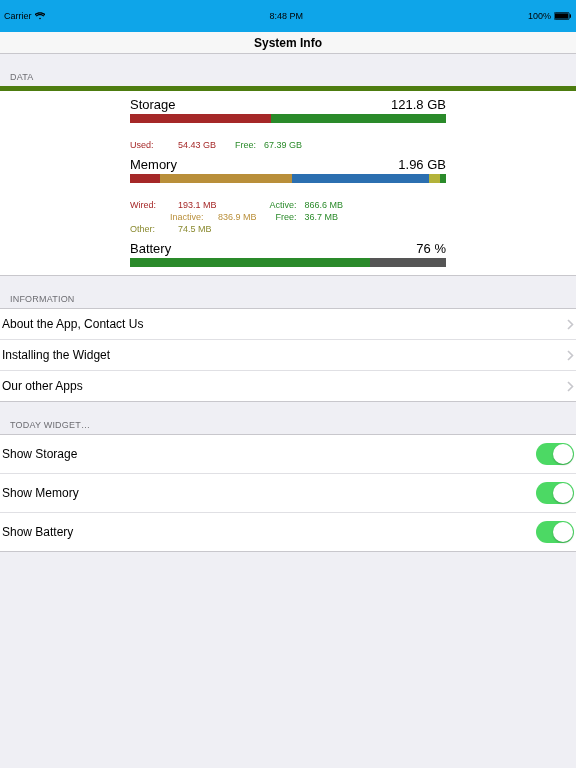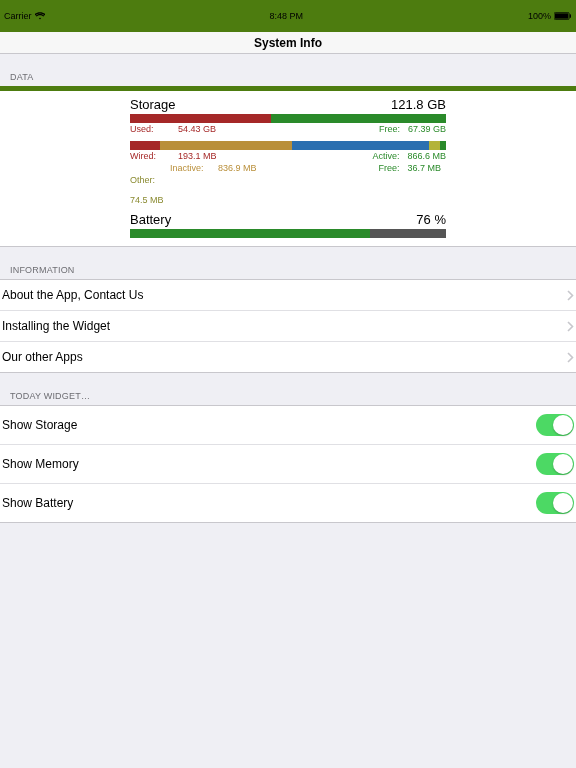--- a/index.html
+++ b/index.html
@@ -12,21 +12,21 @@
     color: #000;
     overflow: hidden;
   }
   .status-bar {
     height: 14px;
     display: flex;
     align-items: center;
     justify-content: space-between;
     padding: 16px 4px;
     font-size: 9px;
-    background: #4d7c0f;
+    background: #0ea5e9;
   }
   .status-bar .left, .status-bar .right { display: flex; align-items: center; gap: 3px; }
   .wifi-icon, .battery-icon { display:inline-block; }
   .wifi-icon svg { width:10px; height:8px; display:block; }
   .battery-icon svg { width:18px; height:8px; display:block; }
 
   .nav-bar {
     height: 22px;
     background: #f7f7f7;
     border-bottom: 1px solid #c8c7cc;
@@ -66,33 +66,32 @@
   .bar {
     height: 9px;
     width: 100%;
     display:flex;
     overflow:hidden;
   }
   .seg { height:100%; }
 
   .legend {
     display:flex;
-    justify-content: space-between;
     font-size: 9px;
     line-height: 12px;
-    margin-top: 0;
+    margin-top: 16px;
   }
   .legend .lcol { display:flex; flex-direction:column; }
   .legend .pair { display:flex; gap:8px; }
   .legend .lbl { min-width:40px; }
 
   .c-red    { color:#a52828; }
   .c-green  { color:#2a8a2a; }
   .c-ochre  { color:#b98f3a;padding-left:40px; }
-  .c-olive  { color:#8a8a30;flex-direction:column; }
+  .c-olive  { color:#8a8a30; }
 
   .list-group { background:#fff; border-top:1px solid #c8c7cc; border-bottom:1px solid #c8c7cc; }
   .list-item {
     display:flex;
     align-items:center;
     justify-content:space-between;
     padding: 8px 2px;
     font-size: 12px;
     border-bottom:1px solid #e0e0e4;
     background:#fff;
@@ -167,20 +166,24 @@
       <div class="lcol" style="text-align:right">
         <div class="pair c-green">
             <span class="lbl">Free:</span>
             <span>67.39 GB</span>
           </div>
       </div>
     </div>
   </div>
 
   <div class="data-row">
+    <div class="metric-header">
+      <span>Memory</span>
+      <span>1.96 GB</span>
+    </div>
     <div class="bar">
       <div class="seg" style="flex:193.1;background:#a52828"></div>
       <div class="seg" style="flex:836.9;background:#b98f3a"></div>
       <div class="seg" style="flex:866.6;background:#2b6fb0"></div>
       <div class="seg" style="flex:74.5;background:#b3b33a"></div>
       <div class="seg" style="flex:36.7;background:#2a8a2a"></div>
     </div>
     <div class="legend">
       <div class="lcol">
         <div class="pair c-red">

